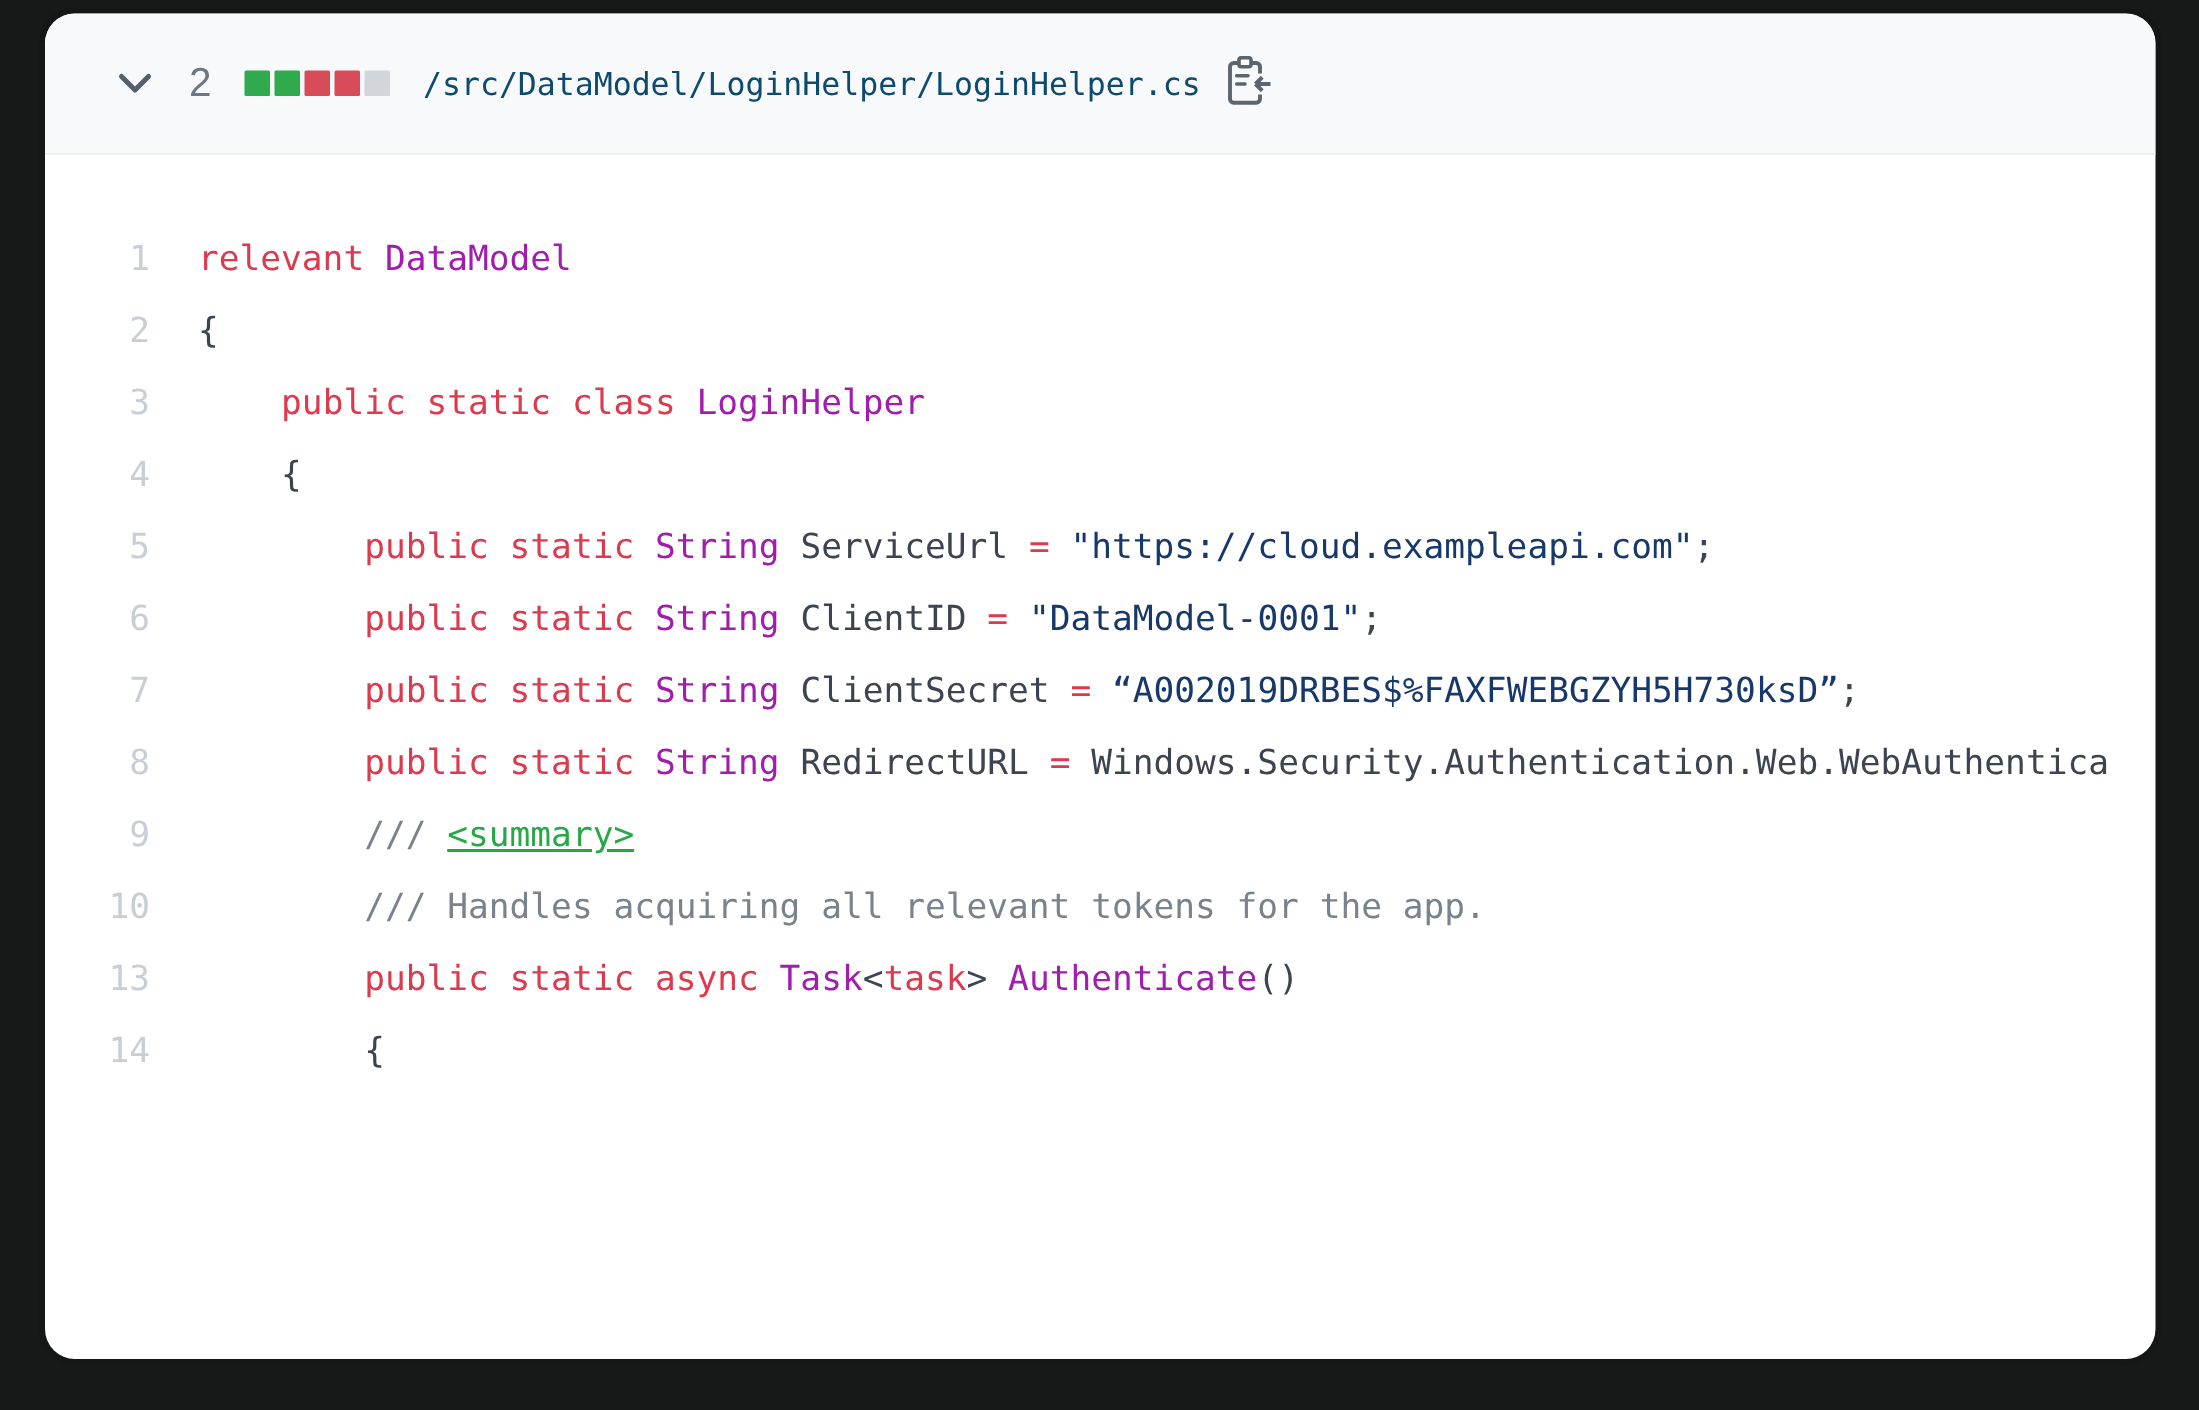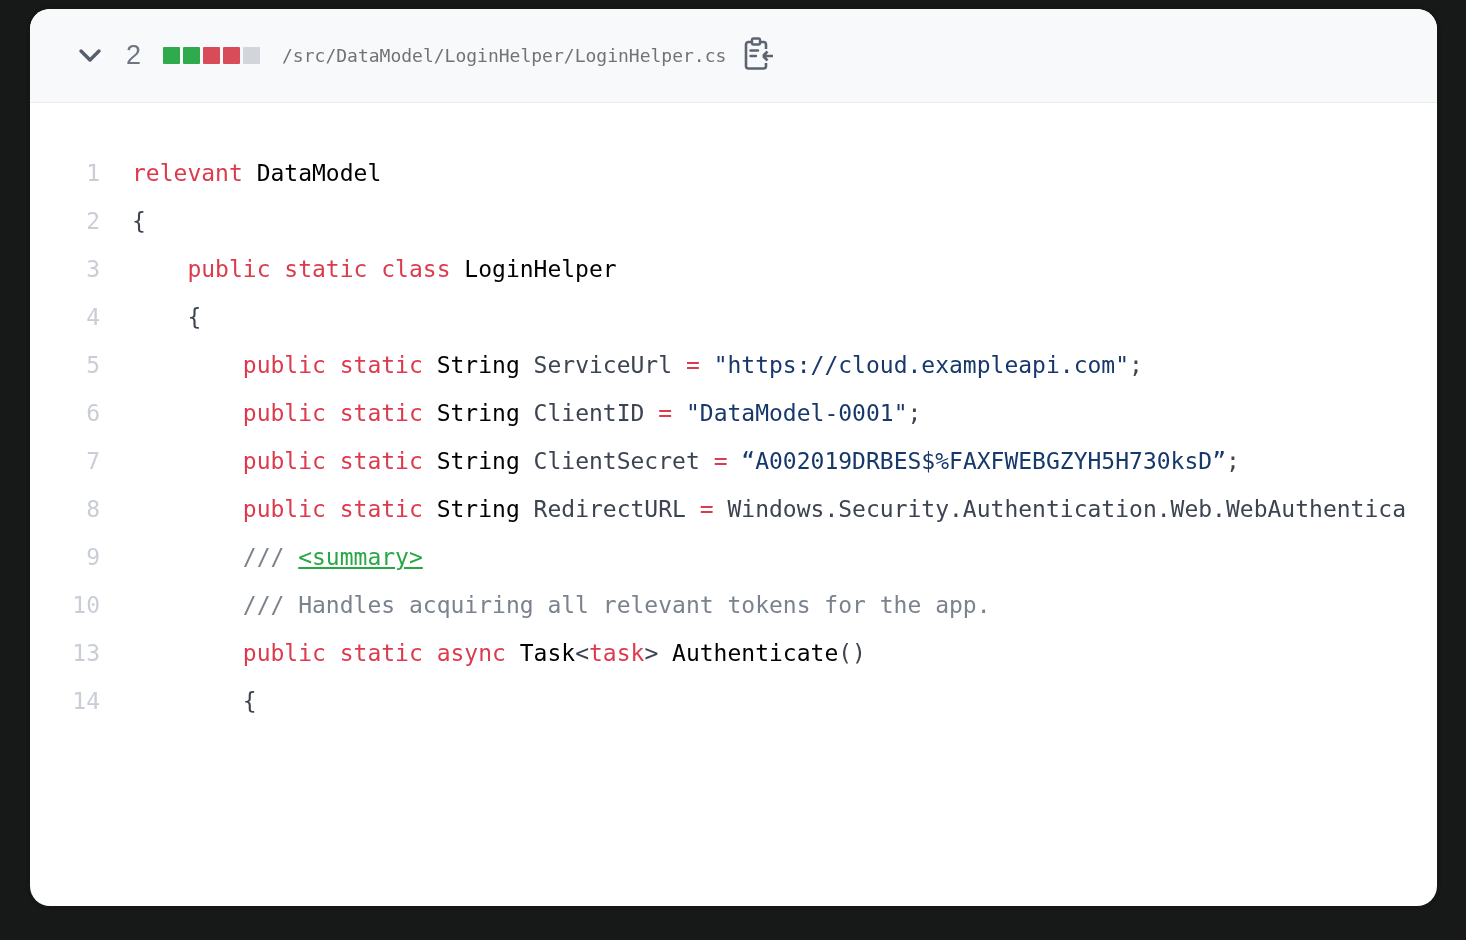--- a/index.html
+++ b/index.html
@@ -46,22 +46,22 @@
     margin-left: 22px;
     align-items: center;
   }
   .diffstat span {
     width: 17px; height: 17px;
     display: inline-block;
     border-radius: 1px;
   }
   .file-path {
     font-family: "DejaVu Sans Mono", monospace;
-    font-size: 18px;
-    color: #737373;
+    font-size: 21px;
+    color: #0c4a6e;
     margin-left: 22px;
     white-space: nowrap;
   }
   .copy-btn {
     margin-left: 16px;
     width: 34px; height: 36px;
     display: inline-flex;
     align-items: center;
     justify-content: center;
     cursor: pointer;
@@ -85,21 +85,21 @@
     text-align: right;
     color: #c9ced6;
     user-select: none;
   }
   .line-content {
     margin-left: 32px;
     flex: 1 1 auto;
     white-space: pre;
   }
   .tok-k { color: #dc3a4d; }   
-  .tok-t { color: #000000; }   
+  .tok-t { color: #a21caf; }   
   .tok-p { color: #3d4451; }   
   .tok-s { color: #17386b; }   
   .tok-c { color: #7a828e; }   
   .tok-g { color: #28a745; text-decoration: underline; }   
 </style>
 </head>
 <body>
 
 <div class="card">
 

